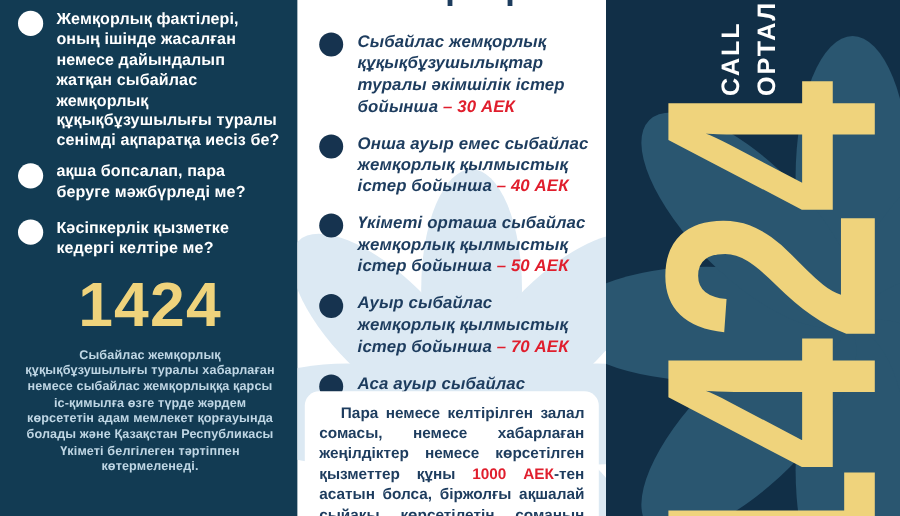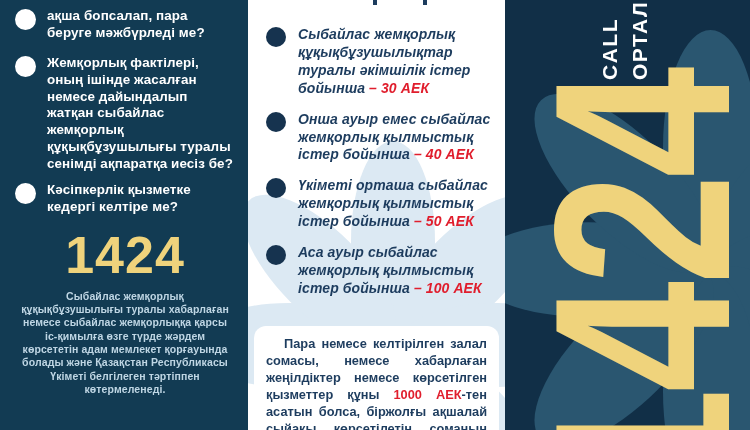--- a/index.html
+++ b/index.html
@@ -69,27 +69,27 @@
     line-height:235px;text-align:center;color:#EFD37C;font-size:250px;
     letter-spacing:-0.02em;transform:rotate(-90deg) scaleX(0.8);
   }
 </style>
 </head>
 <body>
 
 <div class="poster">
 
   <section class="col col-left">
+    <div class="q q2">
+      <span class="dot-w"></span>
+      <span class="q-text">Жемқорлық фактілері, оның ішінде жасалған немесе дайындалып жатқан сыбайлас жемқорлық құқықбұзушылығы туралы сенімді ақпаратқа иесіз бе?</span>
+    </div>
     <div class="q">
       <span class="dot-w"></span>
       <span class="q-text">ақша бопсалап, пара беруге мәжбүрледі ме?</span>
-    </div>
-    <div class="q q2">
-      <span class="dot-w"></span>
-      <span class="q-text">Жемқорлық фактілері, оның ішінде жасалған немесе дайындалып жатқан сыбайлас жемқорлық құқықбұзушылығы туралы сенімді ақпаратқа иесіз бе?</span>
     </div>
     <div class="q">
       <span class="dot-w"></span>
       <span class="q-text">Кәсіпкерлік қызметке кедергі келтіре ме?</span>
     </div>
 
     <div class="big-num-left">1424</div>
     <div class="protect-note">Сыбайлас жемқорлық құқықбұзушылығы туралы хабарлаған немесе сыбайлас жемқорлыққа қарсы іс-қимылға өзге түрде жәрдем көрсететін адам мемлекет қорғауында болады және Қазақстан Республикасы Үкіметі белгілеген тәртіппен көтермеленеді.</div>
 
   </section>
@@ -117,20 +117,24 @@
       <div class="item">
         <span class="dot-n"></span>
         <span class="item-text"><span>Онша ауыр емес сыбайлас жемқорлық қылмыстық істер бойынша </span><span class="amount">– 40 АЕК</span></span>
       </div>
       <div class="item">
         <span class="dot-n"></span>
         <span class="item-text"><span>Үкіметі орташа сыбайлас жемқорлық қылмыстық істер бойынша </span><span class="amount">– 50 АЕК</span></span>
       </div>
       <div class="item">
         <span class="dot-n"></span>
+        <span class="item-text"><span>Ауыр сыбайлас жемқорлық қылмыстық істер бойынша </span><span class="amount">– 70 АЕК</span></span>
+      </div>
+      <div class="item">
+        <span class="dot-n"></span>
         <span class="item-text"><span>Аса ауыр сыбайлас жемқорлық қылмыстық істер бойынша </span><span class="amount">– 100 АЕК</span></span>
       </div>
     </div>
 
     <div class="note-box">
       <div class="note-text"><span>Пара немесе келтірілген залал сомасы, немесе хабарлаған жеңілдіктер немесе көрсетілген қызметтер құны </span><span class="amount">1000 АЕК</span><span>-тен асатын болса, біржолғы ақшалай сыйақы көрсетілетін соманың 10% ын құрайды, бірақ </span></div>
     </div>
   </section>
 
   <section class="col col-right">

